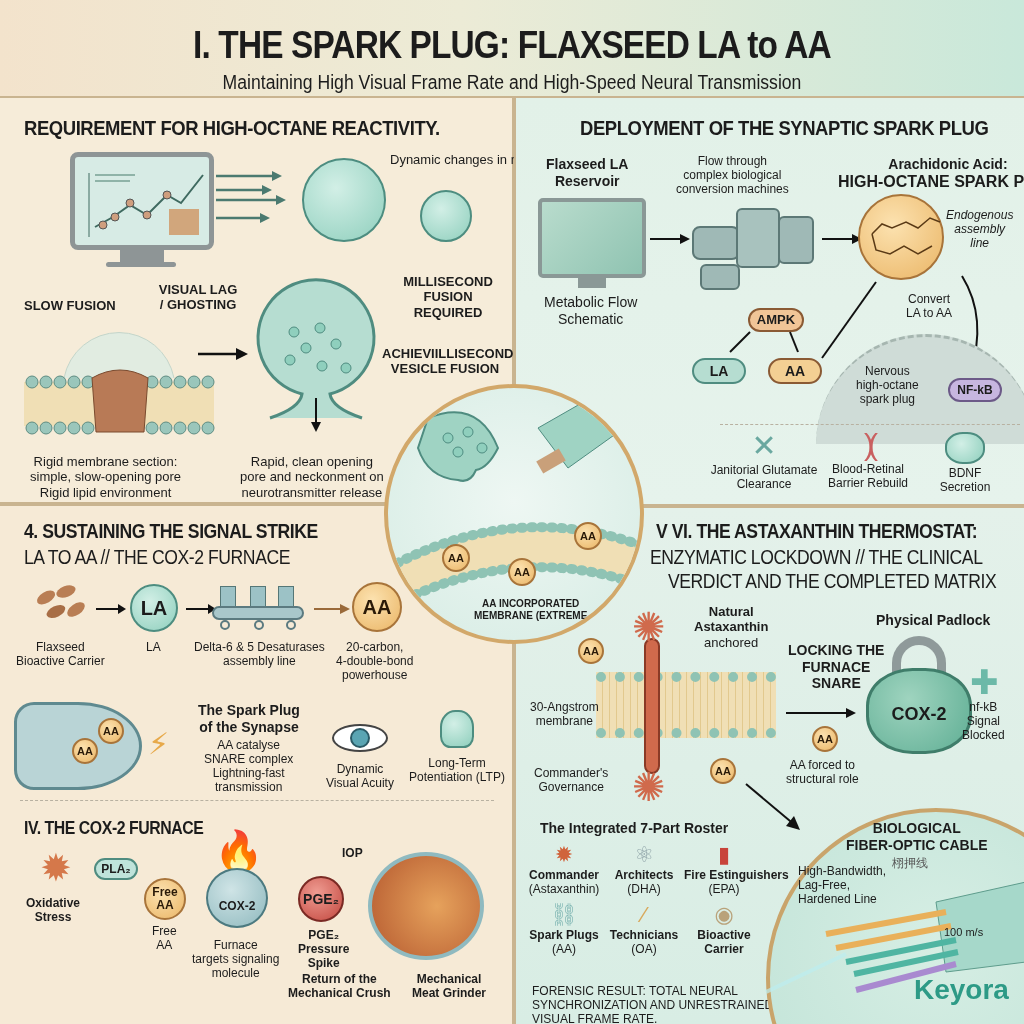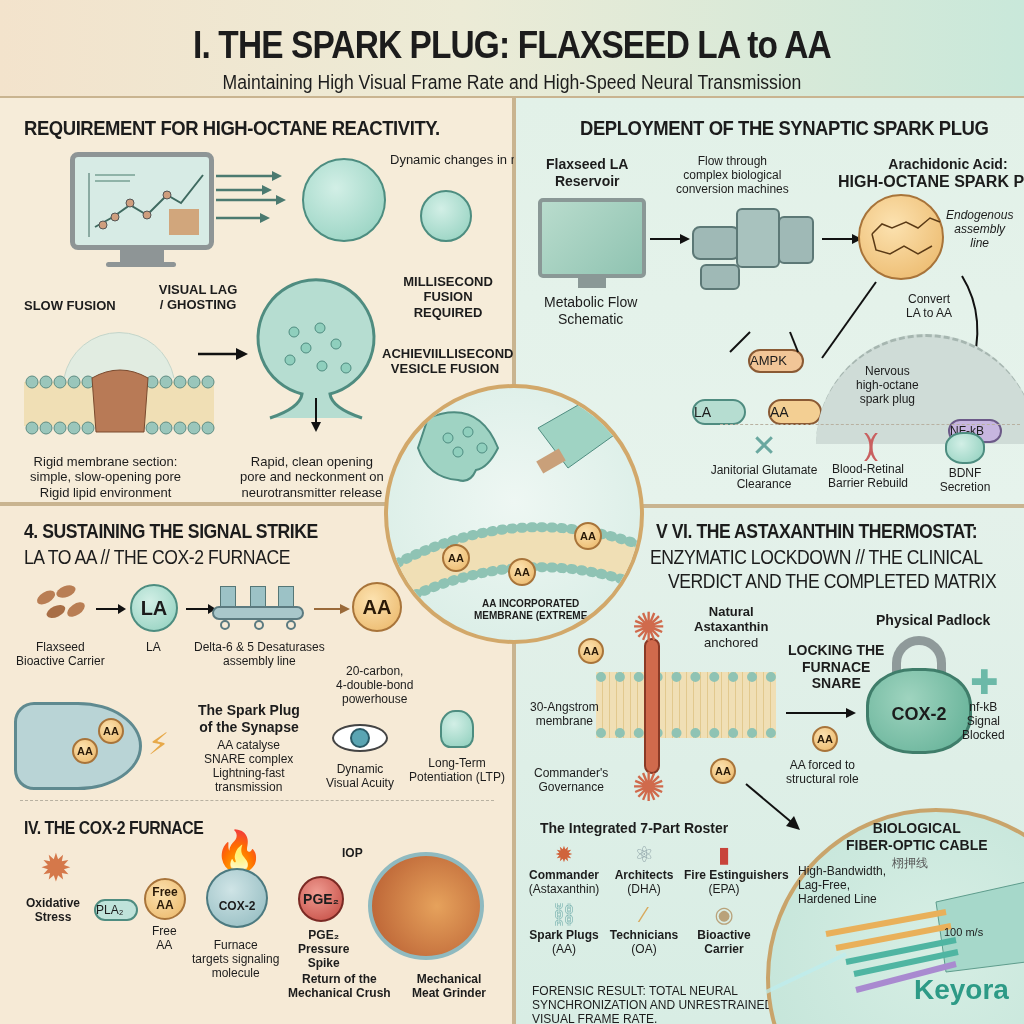--- a/index.html
+++ b/index.html
@@ -17,21 +17,21 @@
   .panel { position: absolute; border: 2px solid #c9b490; }
   .panel.tl { left: 0; top: 96px; width: 514px; height: 408px; background: #f6ecd9; border-left: none; }
   .panel.tr { left: 514px; top: 96px; width: 510px; height: 410px; background: linear-gradient(180deg,#e2f1e8,#e6f3ec); border-right: none; }
   .panel.bl { left: 0; top: 504px; width: 514px; height: 520px; background: #f6ead6; border-left: none; border-bottom: none; }
   .panel.br { left: 514px; top: 506px; width: 510px; height: 518px; background: linear-gradient(180deg,#e4f1ea,#d8ede4); border-right:none; border-bottom:none; }
   .h2 { font-weight: 700; font-size: 20px; letter-spacing: -0.5px; transform-origin: left; transform: scaleX(0.88); white-space: nowrap; }
   .h2.light { font-weight: 400; }
   .lbl { font-size: 12px; line-height: 1.18; text-align: center; white-space: nowrap; }
   .lbl.b { font-weight: 700; }
   .lbl.l { text-align: left; }
-  .pill { position: absolute; border-radius: 20px; border: 2px solid #6a6a6a; font-weight: 400; font-size: 14px; text-align: left; margin-top: 41px; }
+  .pill { position: absolute; border-radius: 20px; border: 2px solid #6a6a6a; font-weight: 700; font-size: 14px; text-align: center; }
   .circle { position: absolute; border-radius: 50%; font-weight: 700; text-align: center; }
   .aa { background: radial-gradient(circle at 40% 35%, #fce2b0, #eab565); border: 2px solid #a8743a; color: #2a1a08; }
   .teal { background: radial-gradient(circle at 40% 35%, #d2efe6, #8fcfbd); border: 2px solid #4d8d80; }
   .dashed { position: absolute; border-top: 1px dashed #b8b1a1; }
   svg { position: absolute; overflow: visible; }
 </style>
 </head>
 <body>
 
 <div class="header">
@@ -267,21 +267,21 @@
 
   <div class="lbl abs" style="left:16px;top:134px;">
       <div>Flaxseed</div>
       <div>Bioactive Carrier</div>
     </div>
   <div class="lbl abs" style="left:146px;top:134px;">LA</div>
   <div class="lbl abs" style="left:194px;top:134px;">
       <div>Delta-6 &amp; 5 Desaturases</div>
       <div>assembly line</div>
     </div>
-  <div class="lbl abs" style="left:336px;top:134px;margin-top:24px;">
+  <div class="lbl abs" style="left:336px;top:134px;">
       <div>20-carbon,</div>
       <div>4-double-bond</div>
       <div>powerhouse</div>
     </div>
 
   <div class="abs" style="left:14px;top:196px;width:128px;height:88px;background:#b9d4d6;border:3px solid #5f8a90;border-radius:20px 50% 50% 20px;"></div>
   <div class="circle aa" style="left:98px;top:212px;width:26px;height:26px;line-height:22px;font-size:11px;">AA</div>
   <div class="circle aa" style="left:72px;top:232px;width:26px;height:26px;line-height:22px;font-size:11px;">AA</div>
   <div class="abs" style="left:148px;top:220px;font-size:30px;color:#e7a94a;">⚡</div>
   <div class="lbl b abs" style="left:198px;top:196px;font-size:14px;">

